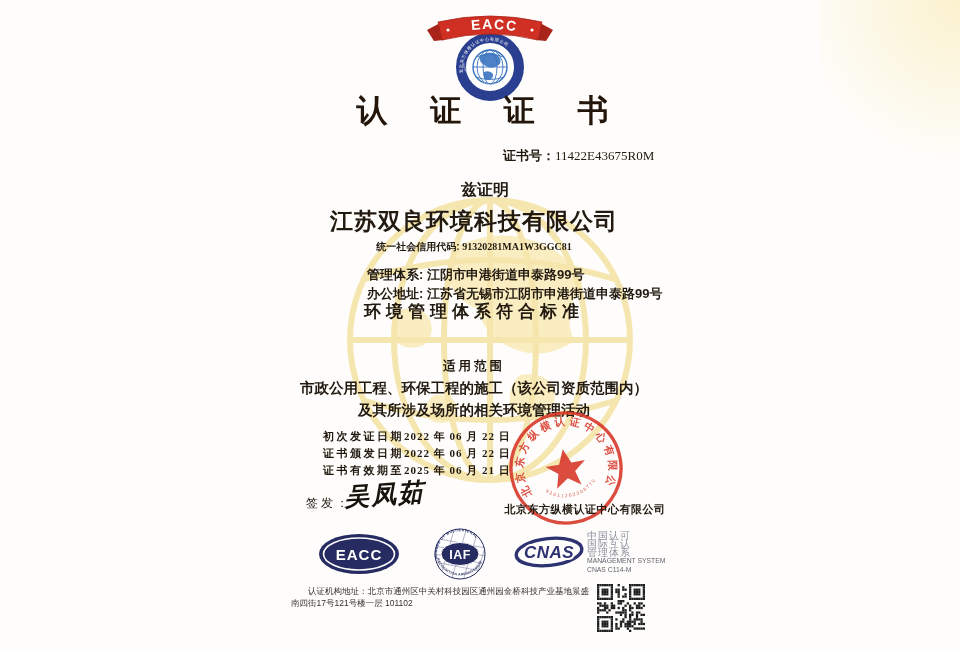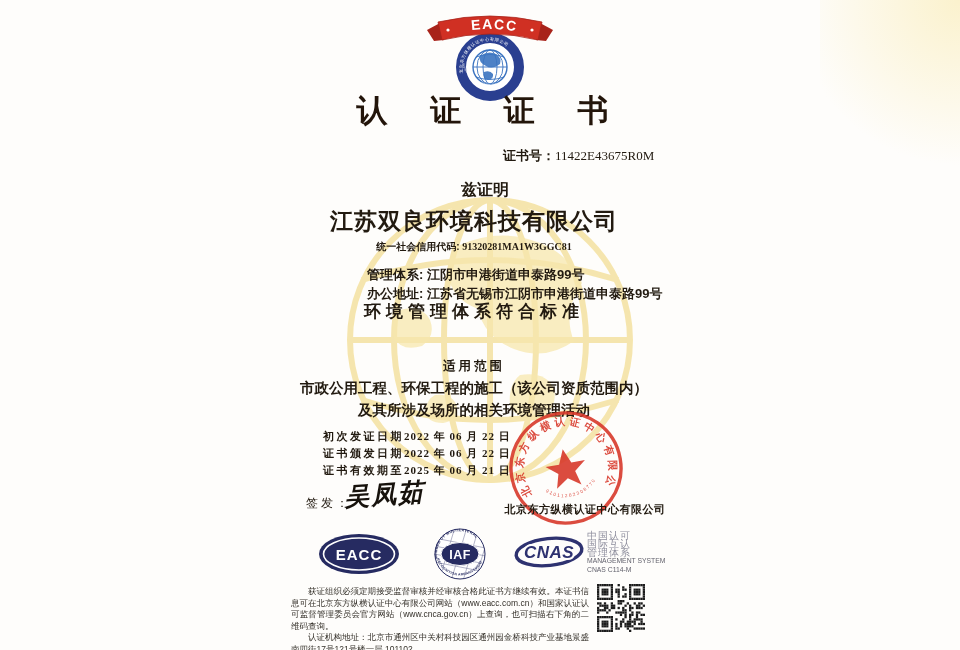--- a/index.html
+++ b/index.html
@@ -214,21 +214,20 @@
 
   <div class="abs cnas-lines">
     <div class="cnas-cn">中国认可</div>
     <div class="cnas-cn">国际互认</div>
     <div class="cnas-cn">管理体系</div>
     <div class="cnas-en">MANAGEMENT SYSTEM</div>
     <div class="cnas-en">CNAS C114-M</div>
   </div>
 
   <div class="abs fineprint">
-    <p>获证组织必须定期接受监督审核并经审核合格此证书方继续有效。本证书信息可在北京东方纵横认证中心有限公司网站（www.eacc.com.cn）和国家认证认可监督管理委员会官方网站（www.cnca.gov.cn）上查询，也可扫描右下角的二维码查询。</p>
     <p>认证机构地址：北京市通州区中关村科技园区通州园金桥科技产业基地景盛南四街17号121号楼一层 101102</p>
   </div>
 
   <svg class="abs qr" viewBox="0 0 21 21" id="qrSvg">
       <rect x="0" y="0" width="1" height="1" fill="#1c1c1c"></rect>
       <rect x="1" y="0" width="1" height="1" fill="#1c1c1c"></rect>
       <rect x="2" y="0" width="1" height="1" fill="#1c1c1c"></rect>
       <rect x="3" y="0" width="1" height="1" fill="#1c1c1c"></rect>
       <rect x="4" y="0" width="1" height="1" fill="#1c1c1c"></rect>
       <rect x="5" y="0" width="1" height="1" fill="#1c1c1c"></rect>

